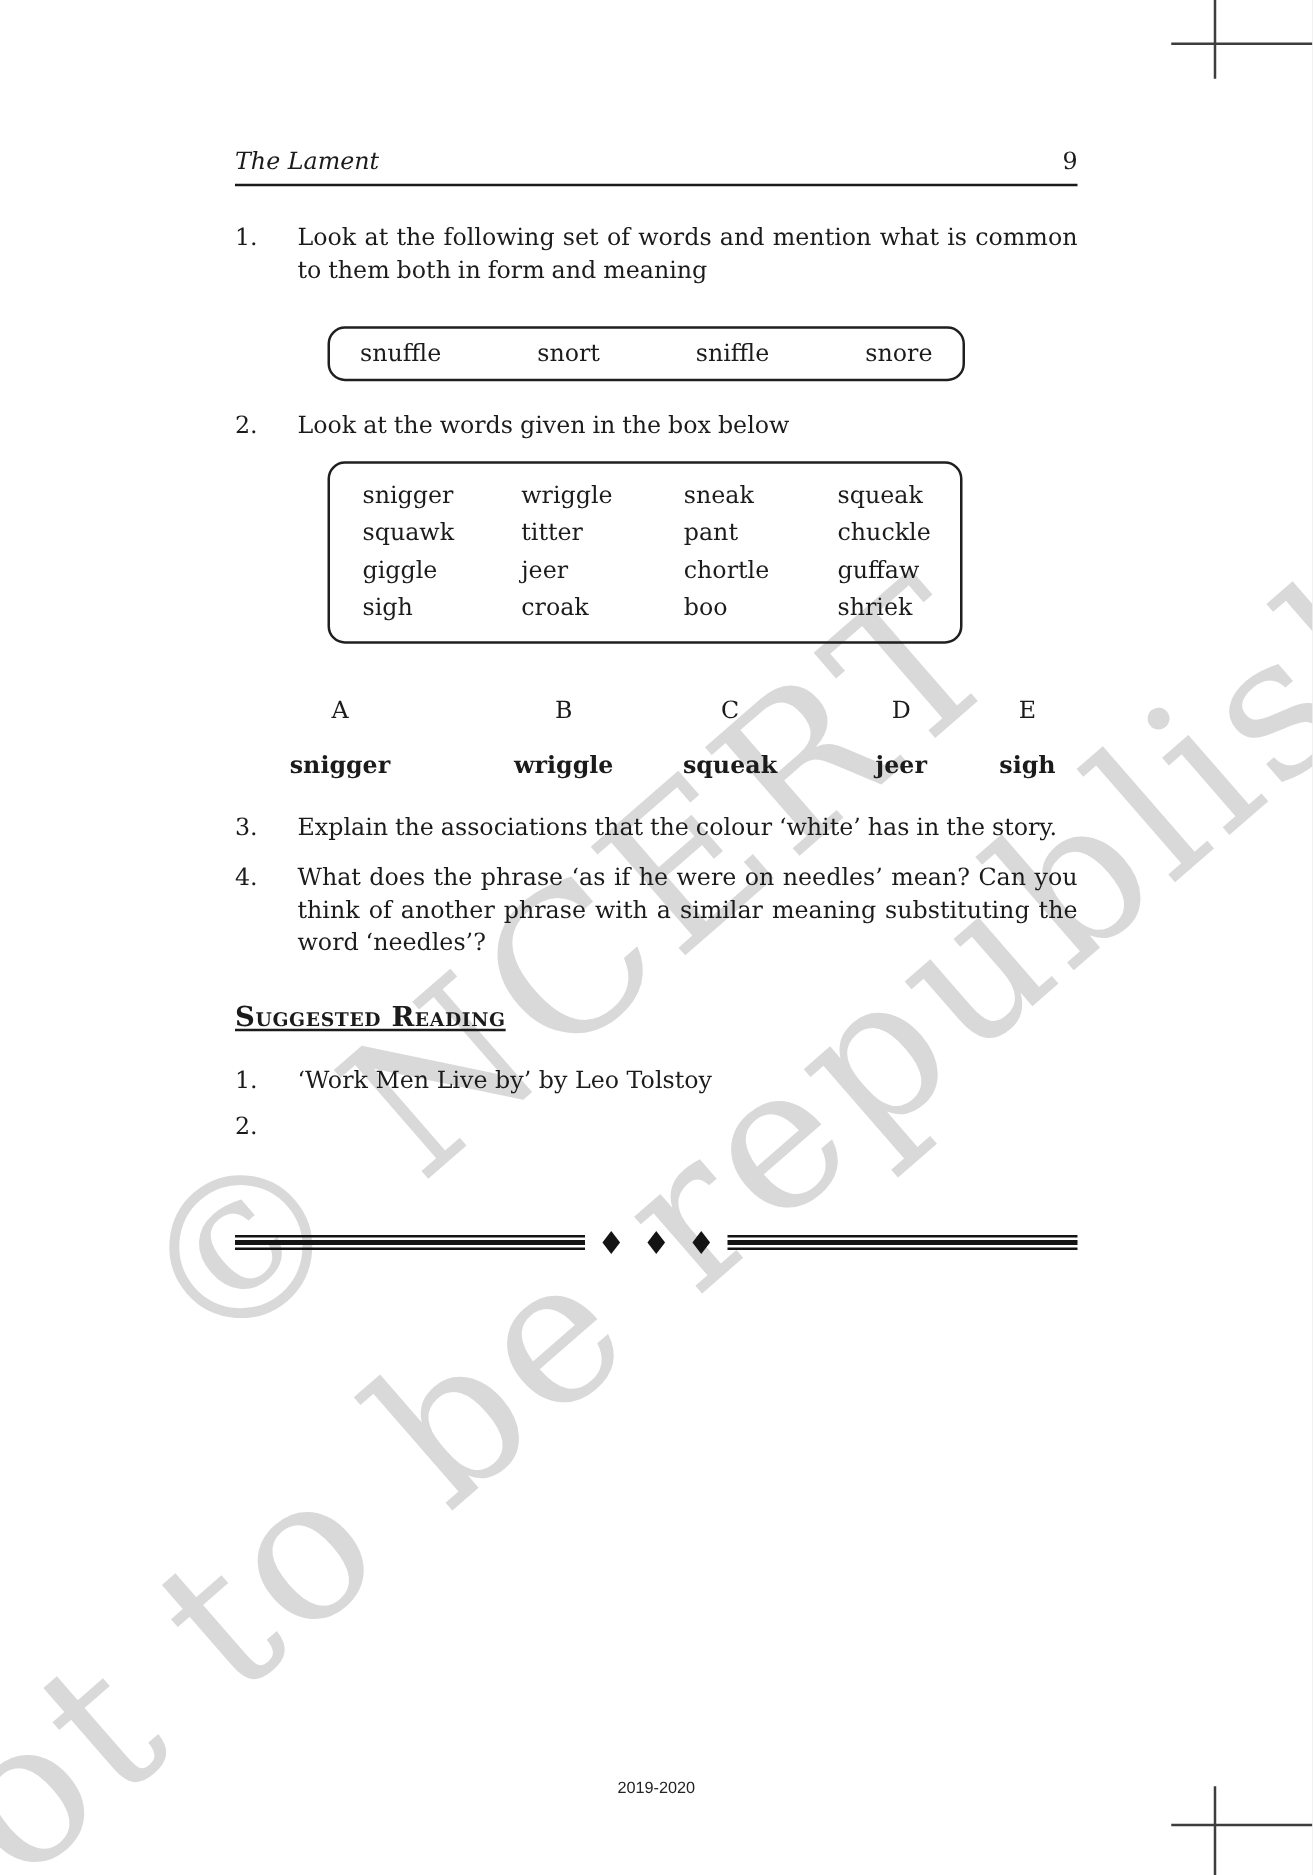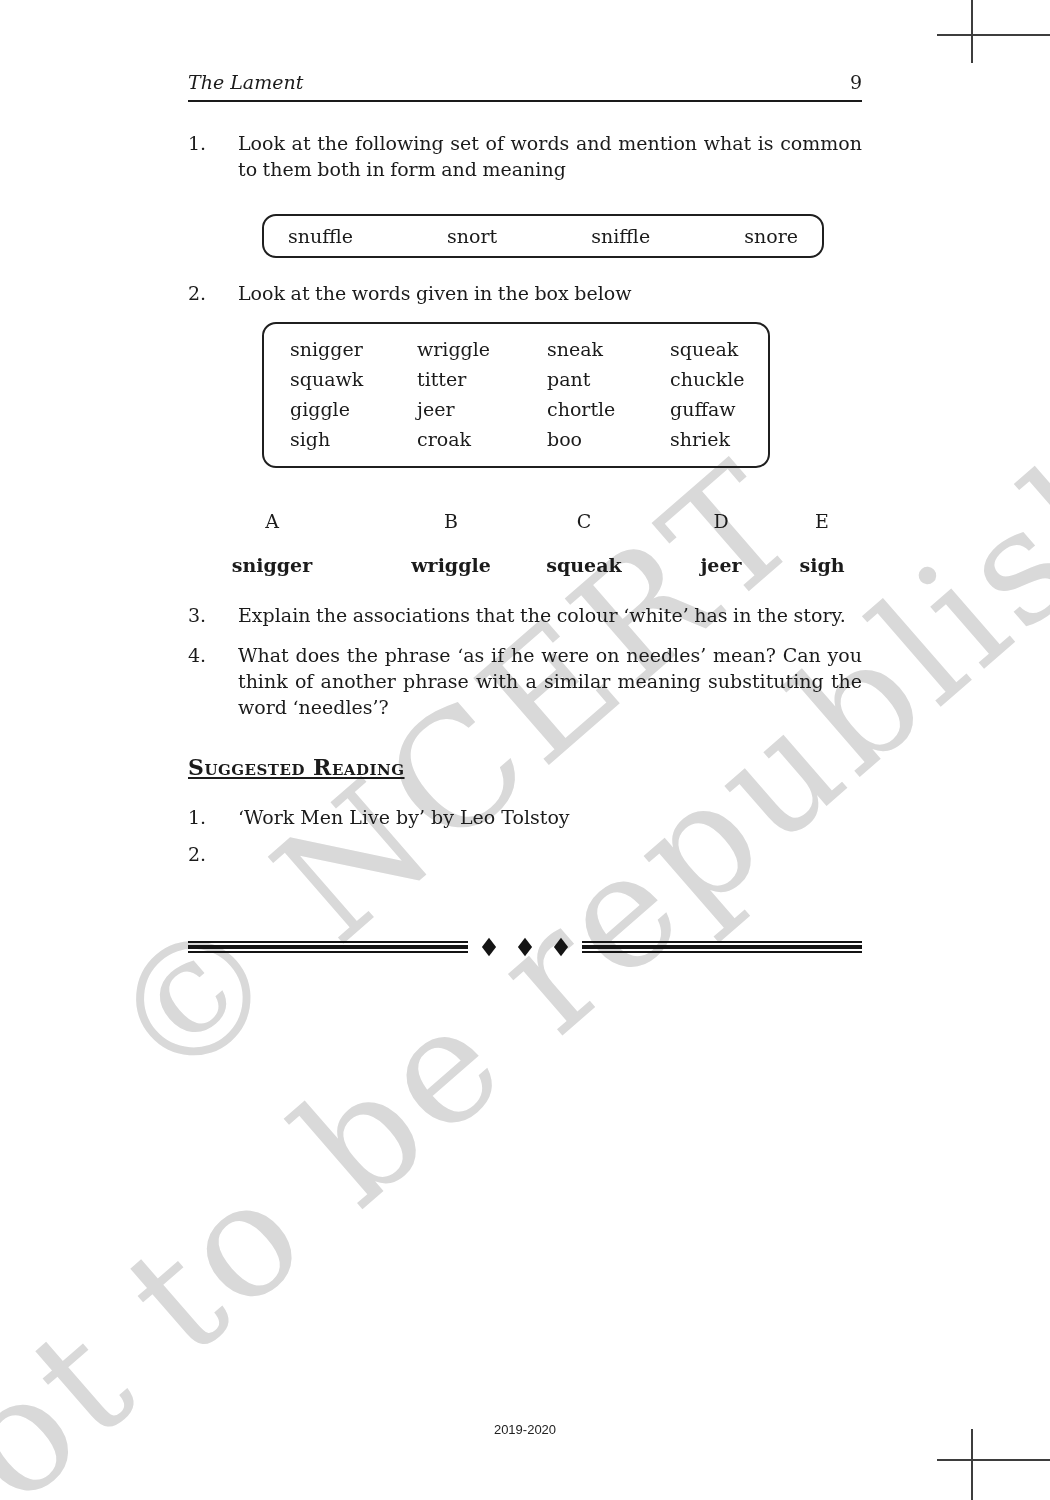--- a/index.html
+++ b/index.html
@@ -19,21 +19,21 @@
   }
 
   
   .crop { position:absolute; background:#3d3d3d; z-index:3; }
   .crop.v-top    { left:971px; top:0;      width:2px;  height:63px; }
   .crop.h-top    { left:937px; top:34px;   width:113px; height:2px; }
   .crop.v-bottom { left:971px; top:1429px; width:2px;  height:71px; }
   .crop.h-bottom { left:937px; top:1459px; width:113px; height:2px; }
 
   
-  .content { position:absolute; left:188px; right:188px; top:0; z-index:1; padding-top:71px; }
+  .content { position:absolute; left:188px; right:188px; top:0; z-index:1; padding-top:118px; }
 
   .header { display:flex; justify-content:space-between; align-items:baseline;
             padding-bottom:7px; border-bottom:2.5px solid #1a1a1a; }
   .book-title { font-style:italic; font-size:19px; }
   .page-num   { font-size:19px; }
 
   .heading-row { display:flex; align-items:flex-end; margin-top:13px; }
   .section-heading { font-variant:small-caps; font-weight:bold; font-size:22px;
                      letter-spacing:0.5px; white-space:nowrap; }
   .heading-rule { flex:1; border-bottom:3px solid #1a1a1a; margin-left:4px; margin-bottom:3px; }
@@ -43,21 +43,21 @@
   .q-text { flex:1; text-align:justify; word-spacing:-0.5px; }
   .q1 { margin-top:28px; }
   .q2 { margin-top:22px; }
   .q3 { margin-top:22px; }
   .q4 { margin-top:14px; }
 
   .word-box {
     border:2.5px solid #1f1f1f; border-radius:14px; margin-left:74px;
     font-size:19px;
   }
-  .box1 { margin-top:32px; width:562px; box-sizing:border-box;
+  .box1 { margin-top:32px; width:510px; box-sizing:border-box;
           padding:9px 24px; display:flex; justify-content:space-between; }
   .box2 { margin-top:16px; width:508px; box-sizing:border-box;
           padding:10px 0 12px 26px; }
   .box2 .row { display:grid; grid-template-columns:127px 130px 123px auto; line-height:30px; }
 
   .classify-para { margin:40px 0 0 50px; font-size:19px; line-height:26px;
                    text-align:justify; word-spacing:-0.5px; }
 
   .class-row { position:relative; height:26px; font-size:19px; }
   .class-letters { margin-top:42px; }

